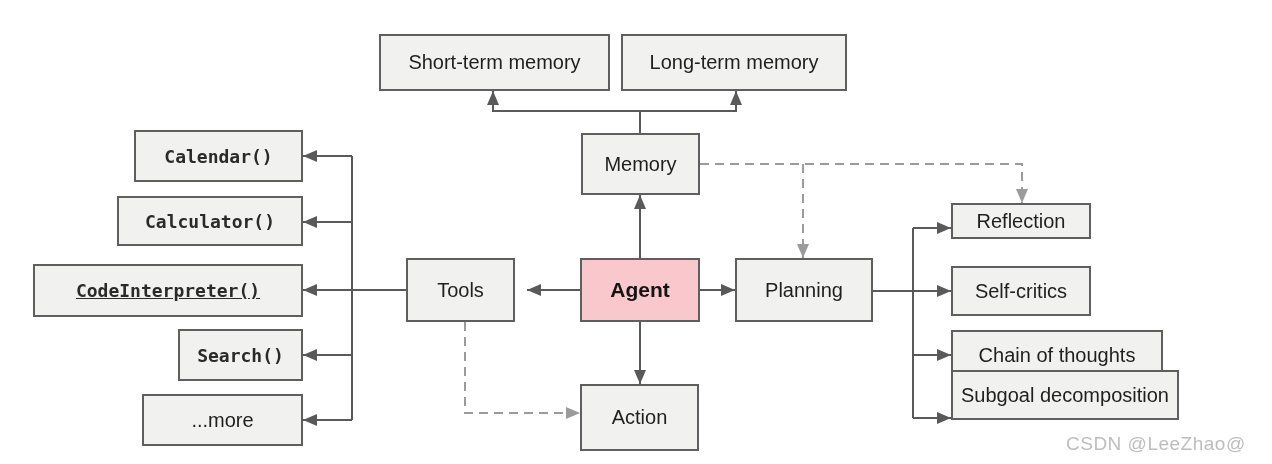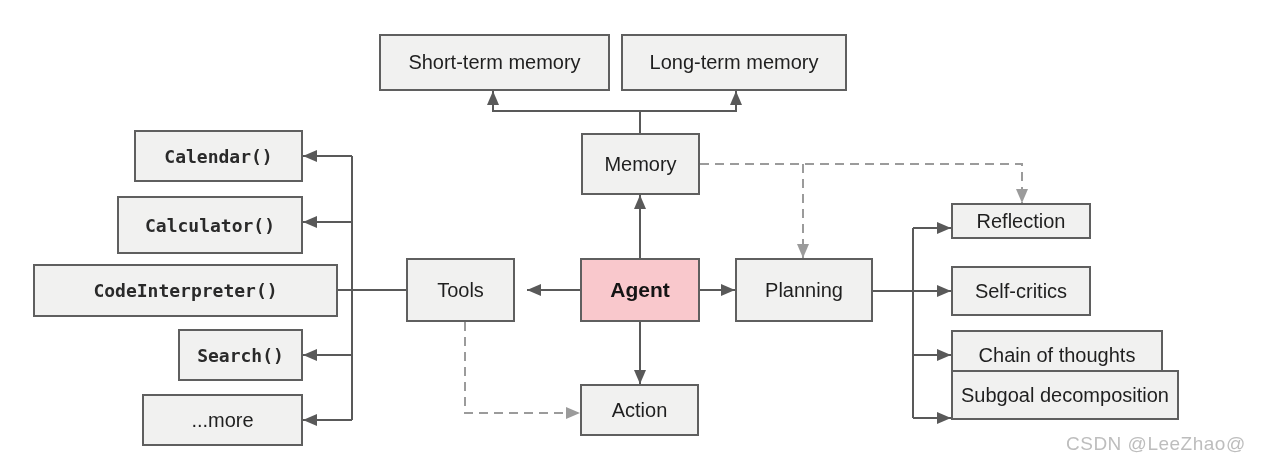--- a/index.html
+++ b/index.html
@@ -40,24 +40,24 @@
     font-size: 21px;
     color: #141414;
   }
   
   .n-short   { left: 379px; top: 34px;  width: 231px; height: 57px; align-items: center; }
   .n-long    { left: 621px; top: 34px;  width: 226px; height: 57px; }
   .n-memory  { left: 581px; top: 133px; width: 119px; height: 62px; }
   .n-agent   { left: 580px; top: 258px; width: 120px; height: 64px; }
   .n-tools   { left: 406px; top: 258px; width: 109px; height: 64px; }
   .n-planning{ left: 735px; top: 258px; width: 138px; height: 64px; }
-  .n-action  { left: 580px; top: 384px; width: 119px; height: 52px; }
+  .n-action  { left: 580px; top: 384px; width: 119px; height: 67px; }
   .n-calendar{ left: 134px; top: 130px; width: 169px; height: 52px; }
-  .n-calc    { left: 117px; top: 196px; width: 186px; height: 58px; }
-  .n-codeint { left: 33px;  top: 264px; width: 305px; height: 53px; }
+  .n-calc    { left: 117px; top: 196px; width: 186px; height: 50px; }
+  .n-codeint { left: 33px;  top: 264px; width: 270px; height: 53px; text-decoration: underline; }
   .n-search  { left: 178px; top: 329px; width: 125px; height: 52px; }
   .n-more    { left: 142px; top: 394px; width: 161px; height: 52px; }
   .n-reflect { left: 951px; top: 203px; width: 140px; height: 36px; }
   .n-selfcrit{ left: 951px; top: 266px; width: 140px; height: 50px; }
   .n-chain   { left: 951px; top: 330px; width: 212px; height: 50px; }
   .n-subgoal { left: 951px; top: 370px; width: 228px; height: 50px; }
   .watermark {
     position: absolute;
     left: 1066px; top: 433px;
     font-size: 19px;

